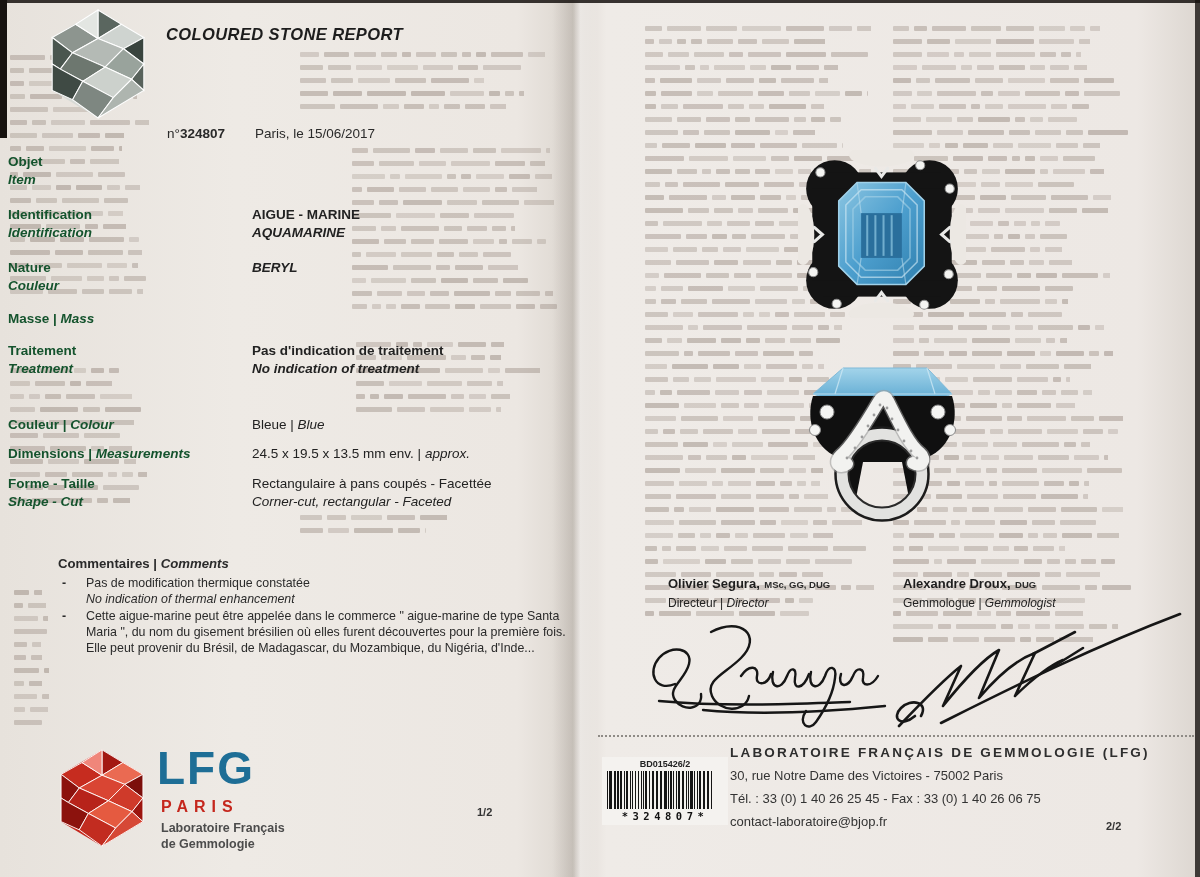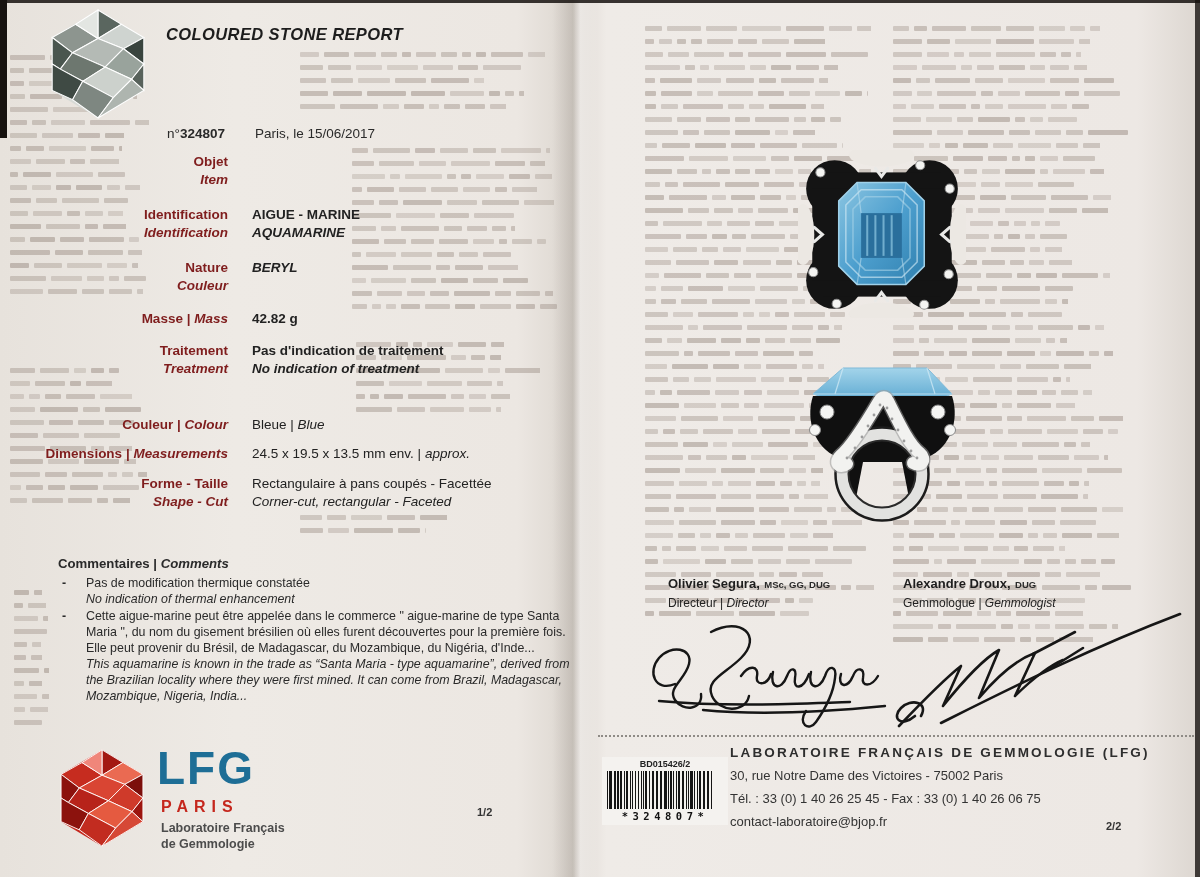--- a/index.html
+++ b/index.html
@@ -15,22 +15,22 @@
     background:linear-gradient(90deg,rgba(0,0,0,0) 0%,rgba(60,50,40,.14) 45%,rgba(255,255,255,.35) 62%,rgba(0,0,0,0) 100%);z-index:3;}
   .edge{background:#16120f;z-index:6;}
   
   #report-title{left:166px;top:22px;font-size:16.5px;font-weight:bold;letter-spacing:.4px;
     line-height:24px;color:#1d1d1d;z-index:4;}
   #report-title .en{font-style:italic;}
   #report-meta{left:167px;top:126px;font-size:13.5px;z-index:4;}
   #report-meta b{font-weight:bold;}
   #report-date{left:255px;top:126px;font-size:13.5px;z-index:4;}
   
-  .f-label{left:18px;width:210px;text-align:right;font-weight:bold;font-size:13.5px;
-    line-height:18px;color:#7f1d1d;z-index:4;}
+  .f-label{left:8px;width:210px;font-weight:bold;font-size:13.5px;
+    line-height:18px;color:#14532d;z-index:4;}
   .f-value{left:252px;width:320px;font-size:13.5px;line-height:18px;color:#222;z-index:4;}
   .it{font-style:italic;}
   .bold{font-weight:bold;}
   .norm{font-weight:normal;}
   
   #comments{left:58px;top:556px;width:524px;font-size:12.4px;line-height:16px;z-index:4;}
   #comments .hdr{font-weight:bold;font-size:13.2px;margin-bottom:3px;}
   .c-item{position:relative;padding-left:28px;margin-bottom:1px;}
   .c-item .dash{position:absolute;left:4px;top:0;font-weight:bold;}
   
@@ -121,21 +121,20 @@
 
   <div class="abs f-label" style="top:259px;">
     <div>Nature</div>
     <div class="it">Couleur</div>
   </div>
   <div class="abs f-value bold" style="top:259px;">
     <div class="it">BERYL</div>
   </div>
 
   <div class="abs f-label" style="top:310px;"><span>Masse</span> <span>|</span> <span class="it">Mass</span></div>
-  <div class="abs f-value bold" style="top:310px;">42.82 g</div>
 
   <div class="abs f-value bold" style="top:342px;">
     <div>Pas d'indication de traitement</div>
     <div class="it">No indication of treatment</div>
   </div>
   <div class="abs f-label" style="top:342px;">
     <div>Traitement</div>
     <div class="it">Treatment</div>
   </div>
 
@@ -157,21 +156,20 @@
   <div class="abs" id="comments">
     <div class="hdr"><span>Commentaires</span> <span>|</span> <span class="it">Comments</span></div>
     <div class="c-item">
       <span class="dash">-</span>
       <div>Pas de modification thermique constatée</div>
       <div class="it">No indication of thermal enhancement</div>
     </div>
     <div class="c-item">
       <span class="dash">-</span>
       <div>Cette aigue-marine peut être appelée dans le commerce " aigue-marine de type Santa Maria ", du nom du gisement brésilien où elles furent découvertes pour la première fois. Elle peut provenir du Brésil, de Madagascar, du Mozambique, du Nigéria, d'Inde...</div>
-      <div class="it">This aquamarine is known in the trade as “Santa Maria - type aquamarine”, derived from the Brazilian locality where they were first mined. It can come from Brazil, Madagascar, Mozambique, Nigeria, India...</div>
     </div>
   </div>
 
   <div class="abs" style="left:52px;top:748px;z-index:4;">
     <svg width="100" height="100" viewBox="0 0 110 110">
       <polygon points="55,2 100,29 100,81 55,108 10,81 10,29" fill="#c5271d"></polygon>
       <g stroke="#ffffff" stroke-width="1">
         <polygon points="55,2 78,16 55,30" fill="#a31812"></polygon>
         <polygon points="78,16 100,29 80,40 55,30" fill="#ea6a52"></polygon>
         <polygon points="10,29 33,16 55,30 30,44" fill="#c62c1f"></polygon>

